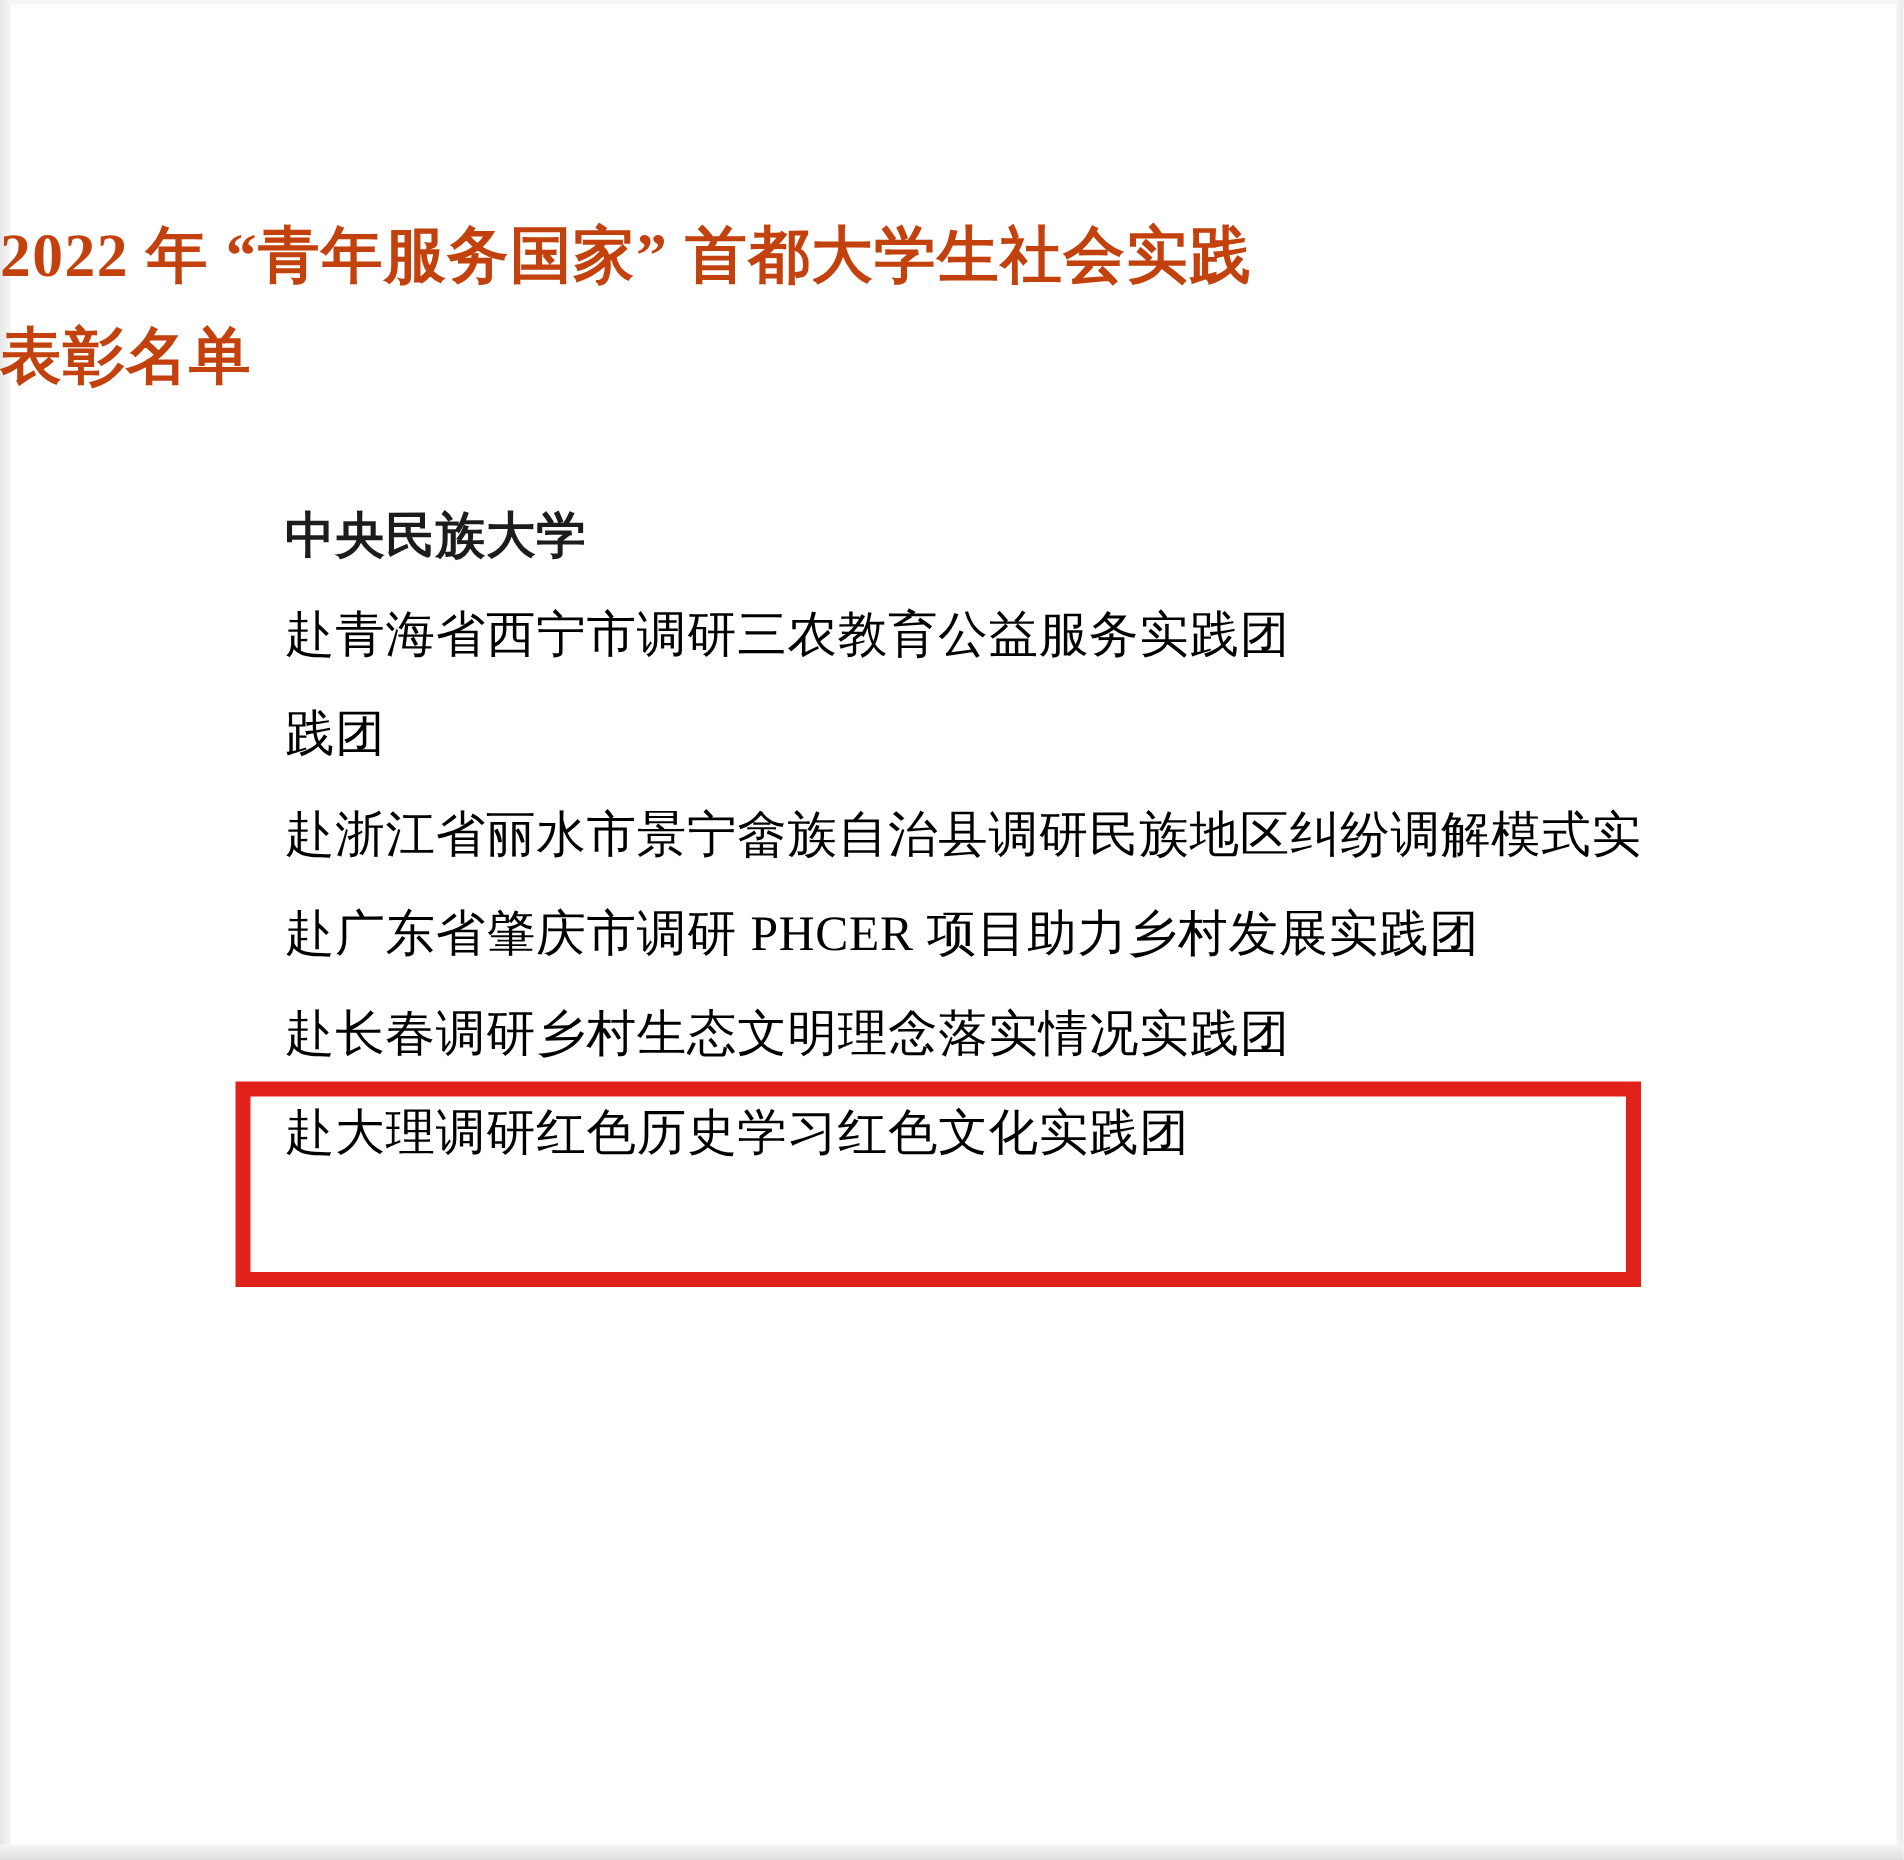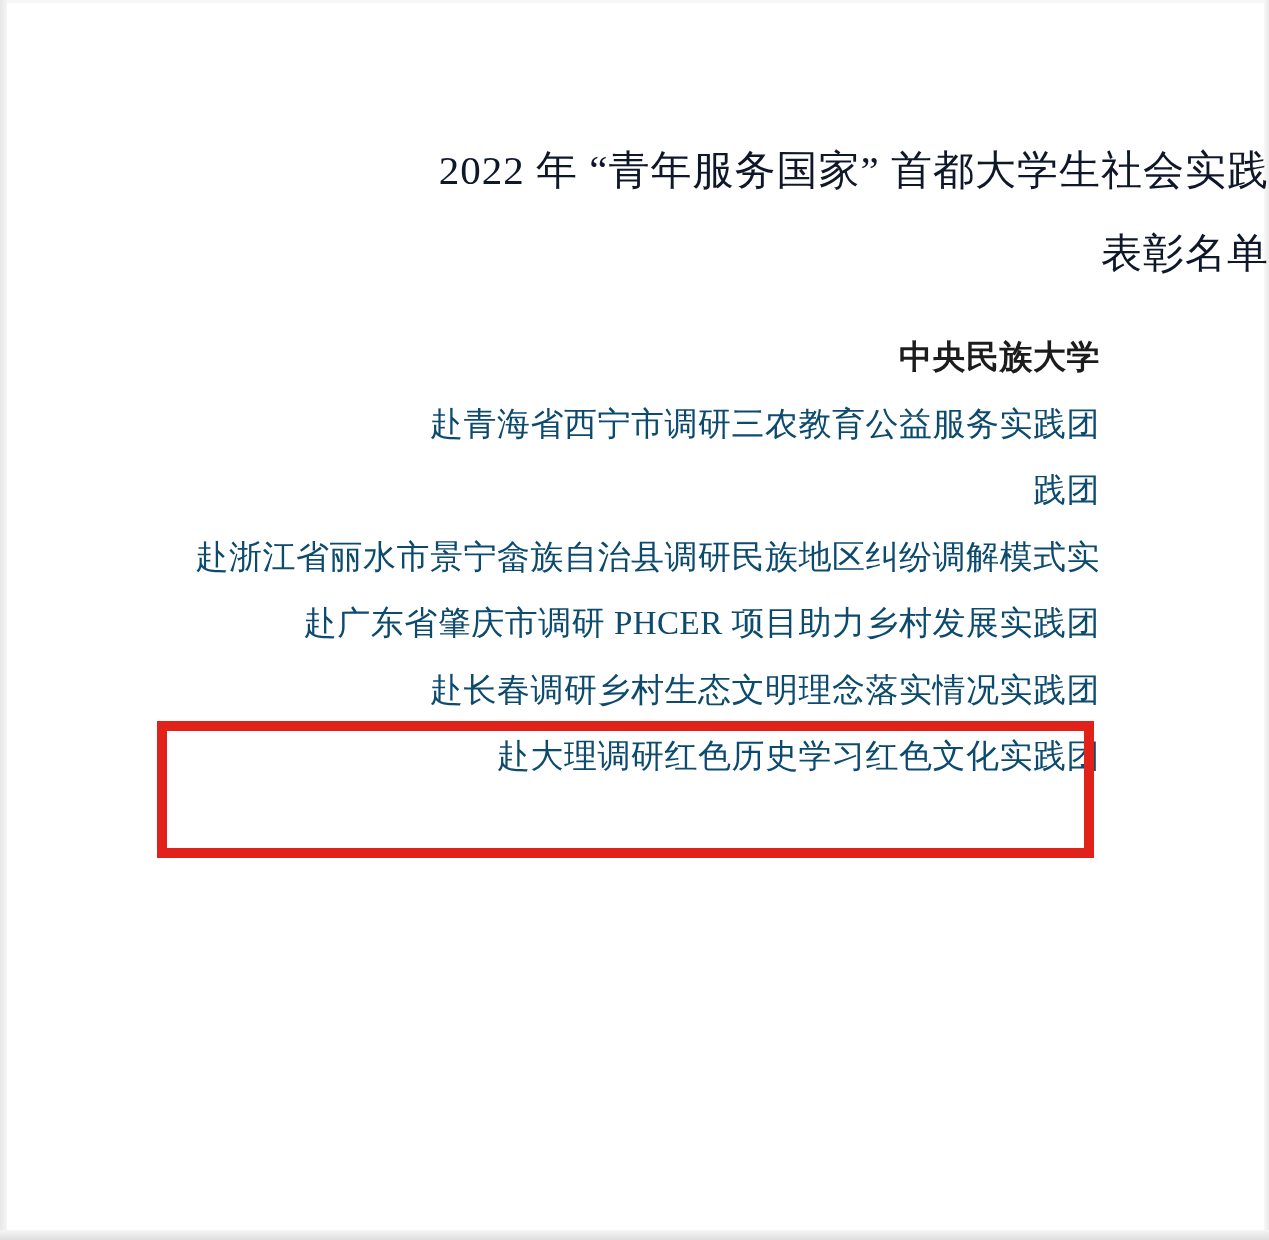--- a/index.html
+++ b/index.html
@@ -16,46 +16,45 @@
   
   .edge { position: absolute; }
   .edge-left   { left: 0; top: 0; width: 7px; height: 100%; background: linear-gradient(to right, #e7e7e7, #f6f6f6); }
   .edge-right  { right: 0; top: 0; width: 5px; height: 100%; background: linear-gradient(to left, #e9e9e9, #f7f7f7); }
   .edge-bottom { left: 0; bottom: 0; width: 100%; height: 10px; background: linear-gradient(to top, #dedede, #f5f5f5); }
   .edge-top    { left: 0; top: 0; width: 100%; height: 3px; background: #f6f6f6; }
 
   .doc-title {
     position: absolute;
     left: 0; right: 0;
-    text-align: right;
-    font-weight: normal;
-    color: #0f172a;
+    text-align: left;
+    font-weight: bold;
+    color: #c2410c;
     font-size: 41px;
     line-height: 60px;
     letter-spacing: 1px;
     font-family: "Liberation Serif", "DejaVu Serif", serif;
   }
   .doc-title.line1 { top: 140px; }
-  .doc-title.line2 { top: 223px; }
+  .doc-title.line2 { top: 207px; }
 
   .doc-body {
     position: absolute;
     left: 190px;
     top: 324px;
     width: 910px;
-    text-align: right;
   }
   .line {
     display: block;
     height: 66.5px;
     line-height: 66.5px;
     font-size: 33px;
     letter-spacing: 0.5px;
     white-space: nowrap;
-    color: #0c4a6e;
+    color: #000000;
   }
   .section-header {
     font-family: "Liberation Sans", "DejaVu Sans", sans-serif;
     font-weight: bold;
     color: #1c1c1c;
     font-size: 33px;
   }
   .highlight-box {
     position: absolute;
     left: -33px;

